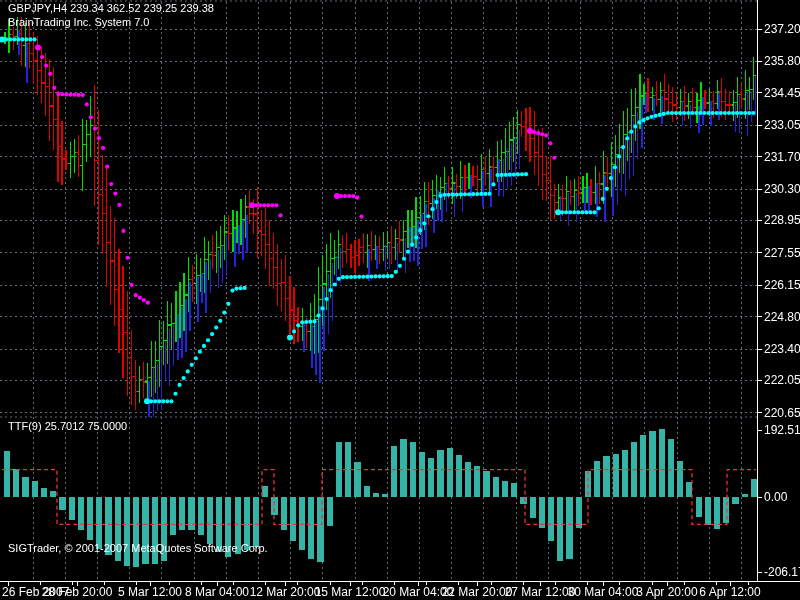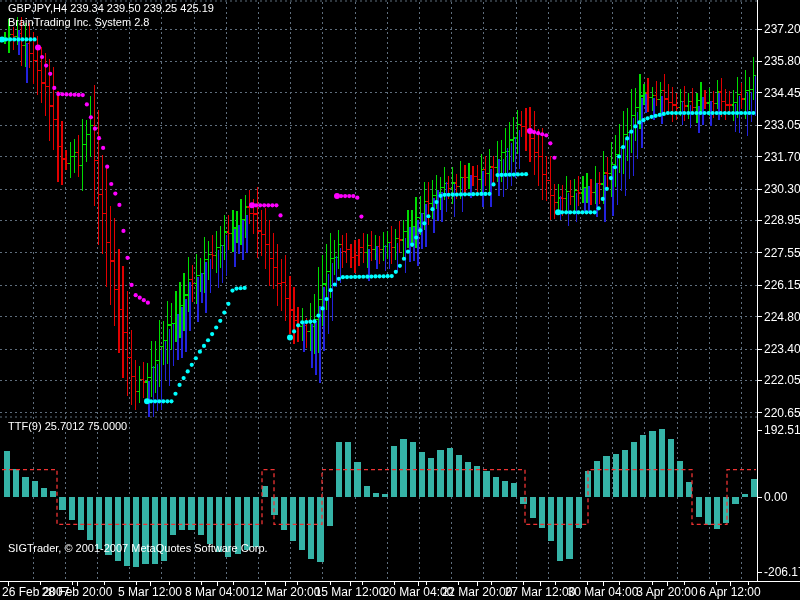--- a/index.html
+++ b/index.html
@@ -1067,17 +1067,17 @@
         <line x1="540" y1="581" x2="540" y2="586" stroke="#ffffff" stroke-width="1" shape-rendering="crispEdges"></line>
         <text x="540" y="596" fill="#ffffff" font-size="12" text-anchor="middle" font-family="Liberation Sans, sans-serif">27 Mar 12:00</text>
         <line x1="603" y1="581" x2="603" y2="586" stroke="#ffffff" stroke-width="1" shape-rendering="crispEdges"></line>
         <text x="603" y="596" fill="#ffffff" font-size="12" text-anchor="middle" font-family="Liberation Sans, sans-serif">30 Mar 04:00</text>
         <line x1="667" y1="581" x2="667" y2="586" stroke="#ffffff" stroke-width="1" shape-rendering="crispEdges"></line>
         <text x="667" y="596" fill="#ffffff" font-size="12" text-anchor="middle" font-family="Liberation Sans, sans-serif">3 Apr 20:00</text>
         <line x1="730" y1="581" x2="730" y2="586" stroke="#ffffff" stroke-width="1" shape-rendering="crispEdges"></line>
         <text x="730" y="596" fill="#ffffff" font-size="12" text-anchor="middle" font-family="Liberation Sans, sans-serif">6 Apr 12:00</text>
       </g>
     </svg>
-  <div class="lbl" style="left:8px;top:2px;">GBPJPY,H4  239.34 239.50 239.25 425.19</div>
-  <div class="lbl" style="left:8px;top:16px;">BrainTrading Inc. System 2.8</div>
+  <div class="lbl" style="left:8px;top:2px;">GBPJPY,H4  239.34 362.52 239.25 239.38</div>
+  <div class="lbl" style="left:8px;top:16px;">BrainTrading Inc. System 7.0</div>
   <div class="lbl" style="left:8px;top:420px;">TTF(9) 25.7012 75.0000</div>
   <div class="lbl" style="left:8px;top:542px;">SIGTrader, © 2001-2007 MetaQuotes Software Corp.</div>
 </div>
 
 </body></html>

